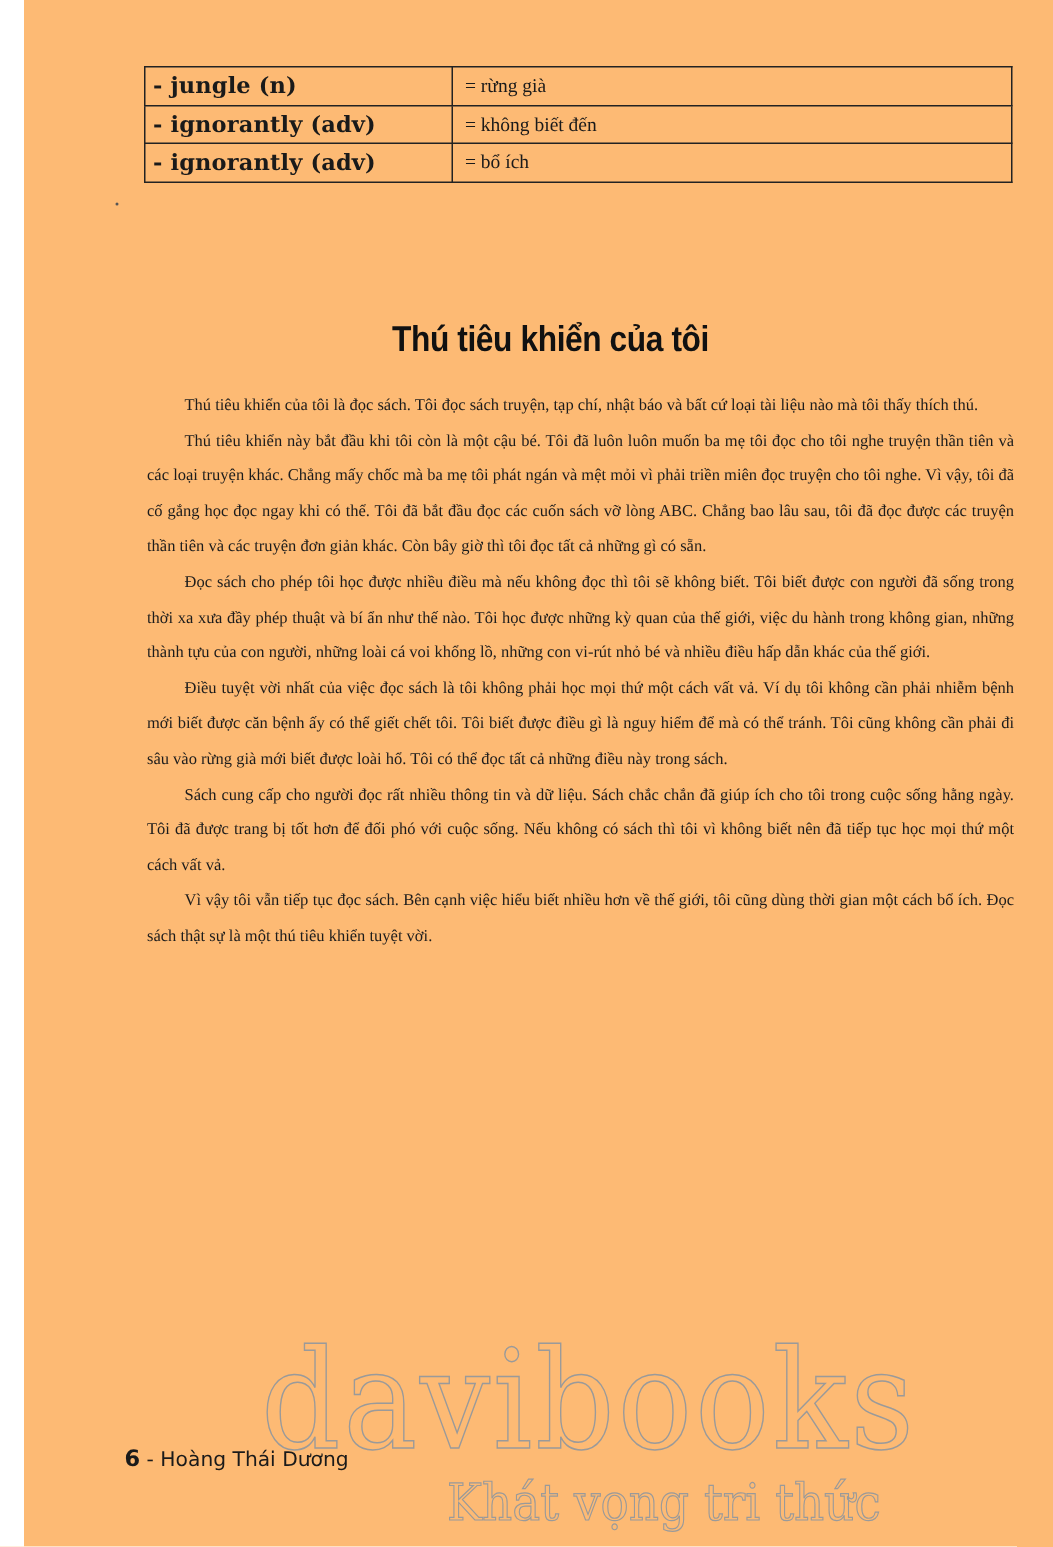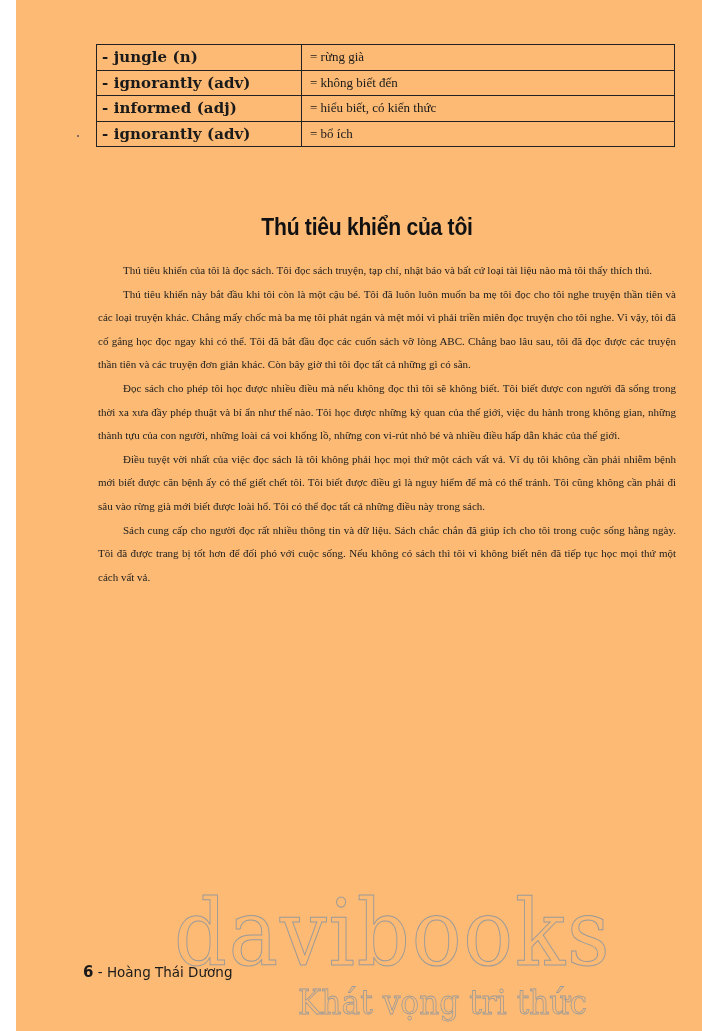--- a/index.html
+++ b/index.html
@@ -133,38 +133,35 @@
     <tbody>
       <tr>
         <td class="term">- jungle (n)</td>
         <td class="meaning">= rừng già</td>
       </tr>
       <tr>
         <td class="term">- ignorantly (adv)</td>
         <td class="meaning">= không biết đến</td>
       </tr>
       <tr>
-        <td class="term">- informed (adj)</td>
-        <td class="meaning">= hiểu biết, có kiến thức</td>
-      </tr>
-      <tr>
         <td class="term">- ignorantly (adv)</td>
         <td class="meaning">= bổ ích</td>
       </tr>
     </tbody>
   </table>
 
   <div class="title">Thú tiêu khiển của tôi</div>
 
   <div class="body-text">
     <p>Thú tiêu khiển của tôi là đọc sách. Tôi đọc sách truyện, tạp chí, nhật báo và bất cứ loại tài liệu nào mà tôi thấy thích thú.</p>
     <p>Thú tiêu khiển này bắt đầu khi tôi còn là một cậu bé. Tôi đã luôn luôn muốn ba mẹ tôi đọc cho tôi nghe truyện thần tiên và các loại truyện khác. Chẳng mấy chốc mà ba mẹ tôi phát ngán và mệt mỏi vì phải triền miên đọc truyện cho tôi nghe. Vì vậy, tôi đã cố gắng học đọc ngay khi có thể. Tôi đã bắt đầu đọc các cuốn sách vỡ lòng ABC. Chẳng bao lâu sau, tôi đã đọc được các truyện thần tiên và các truyện đơn giản khác. Còn bây giờ thì tôi đọc tất cả những gì có sẵn.</p>
     <p>Đọc sách cho phép tôi học được nhiều điều mà nếu không đọc thì tôi sẽ không biết. Tôi biết được con người đã sống trong thời xa xưa đầy phép thuật và bí ẩn như thế nào. Tôi học được những kỳ quan của thế giới, việc du hành trong không gian, những thành tựu của con người, những loài cá voi khổng lồ, những con vi-rút nhỏ bé và nhiều điều hấp dẫn khác của thế giới.</p>
     <p>Điều tuyệt vời nhất của việc đọc sách là tôi không phải học mọi thứ một cách vất vả. Ví dụ tôi không cần phải nhiễm bệnh mới biết được căn bệnh ấy có thể giết chết tôi. Tôi biết được điều gì là nguy hiểm để mà có thể tránh. Tôi cũng không cần phải đi sâu vào rừng già mới biết được loài hổ. Tôi có thể đọc tất cả những điều này trong sách.</p>
     <p>Sách cung cấp cho người đọc rất nhiều thông tin và dữ liệu. Sách chắc chắn đã giúp ích cho tôi trong cuộc sống hằng ngày. Tôi đã được trang bị tốt hơn để đối phó với cuộc sống. Nếu không có sách thì tôi vì không biết nên đã tiếp tục học mọi thứ một cách vất vả.</p>
+    <p>Vì vậy tôi vẫn tiếp tục đọc sách. Bên cạnh việc hiểu biết nhiều hơn về thế giới, tôi cũng dùng thời gian một cách bổ ích. Đọc sách thật sự là một thú tiêu khiển tuyệt vời.</p>
   </div>
 
   <div class="wm-main">davibooks</div>
   <div class="wm-sub">Khát vọng tri thức</div>
 
   <div class="footer">
     <span class="pno">6</span><span> - </span><span>Hoàng Thái Dương</span>
   </div>
 </div>
 

